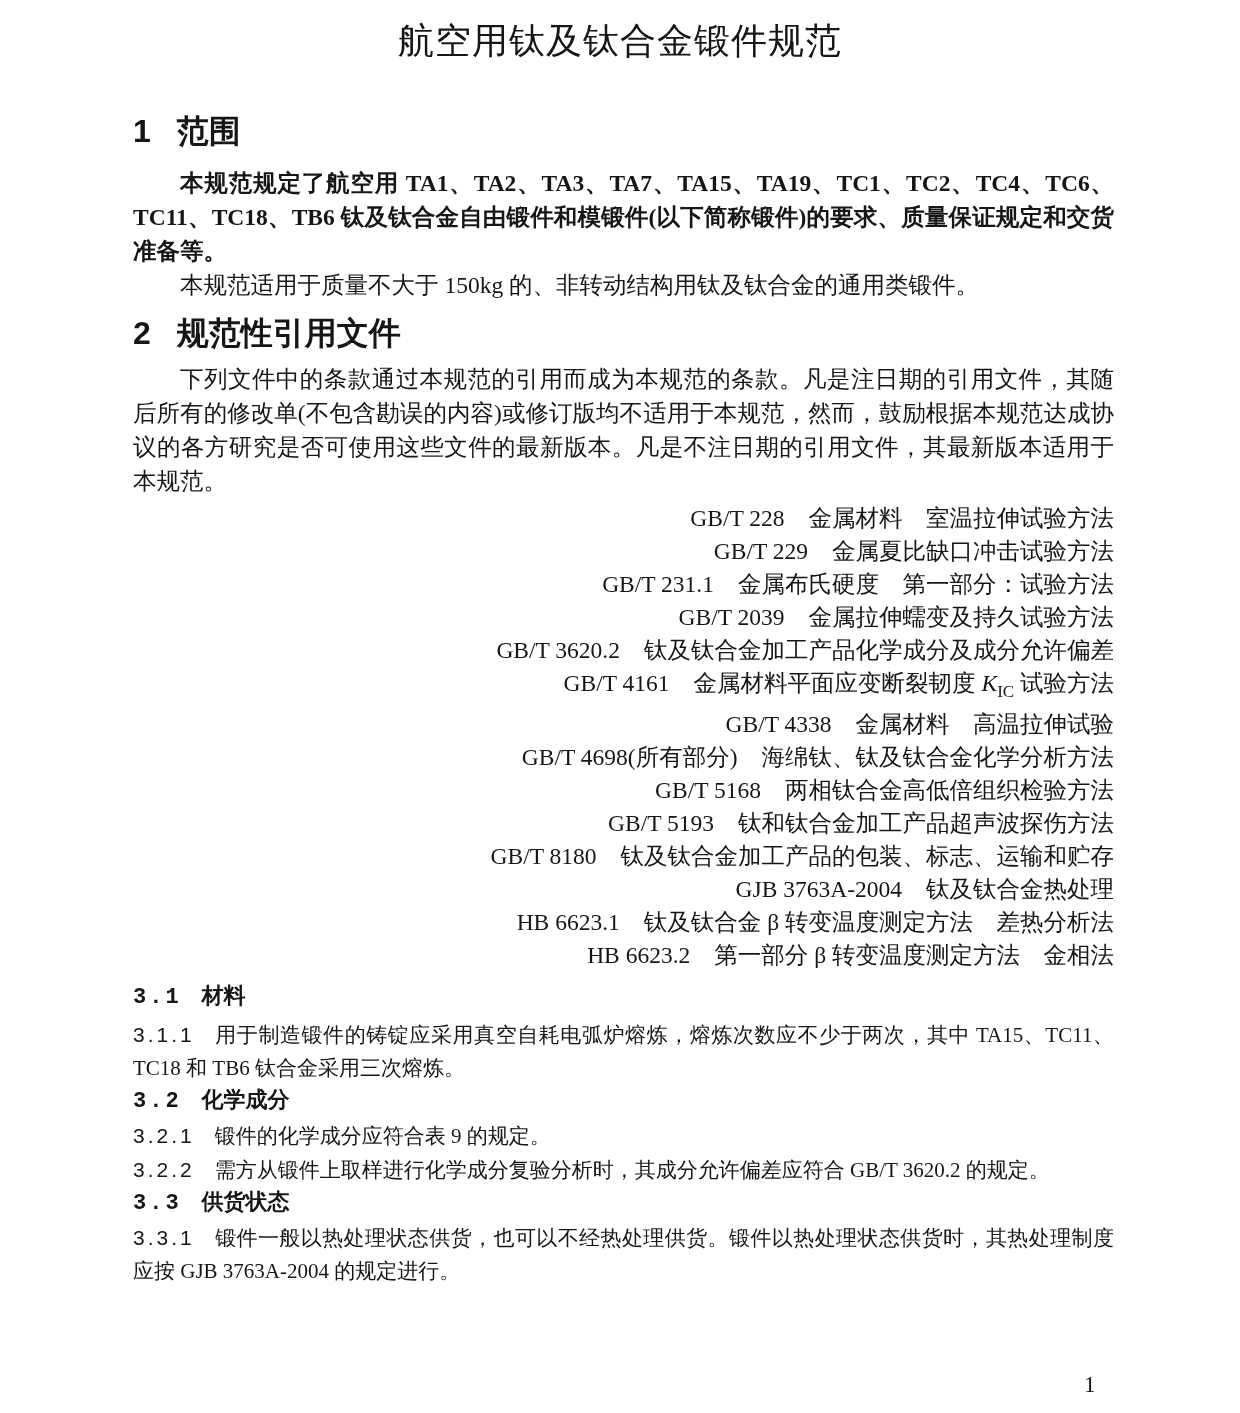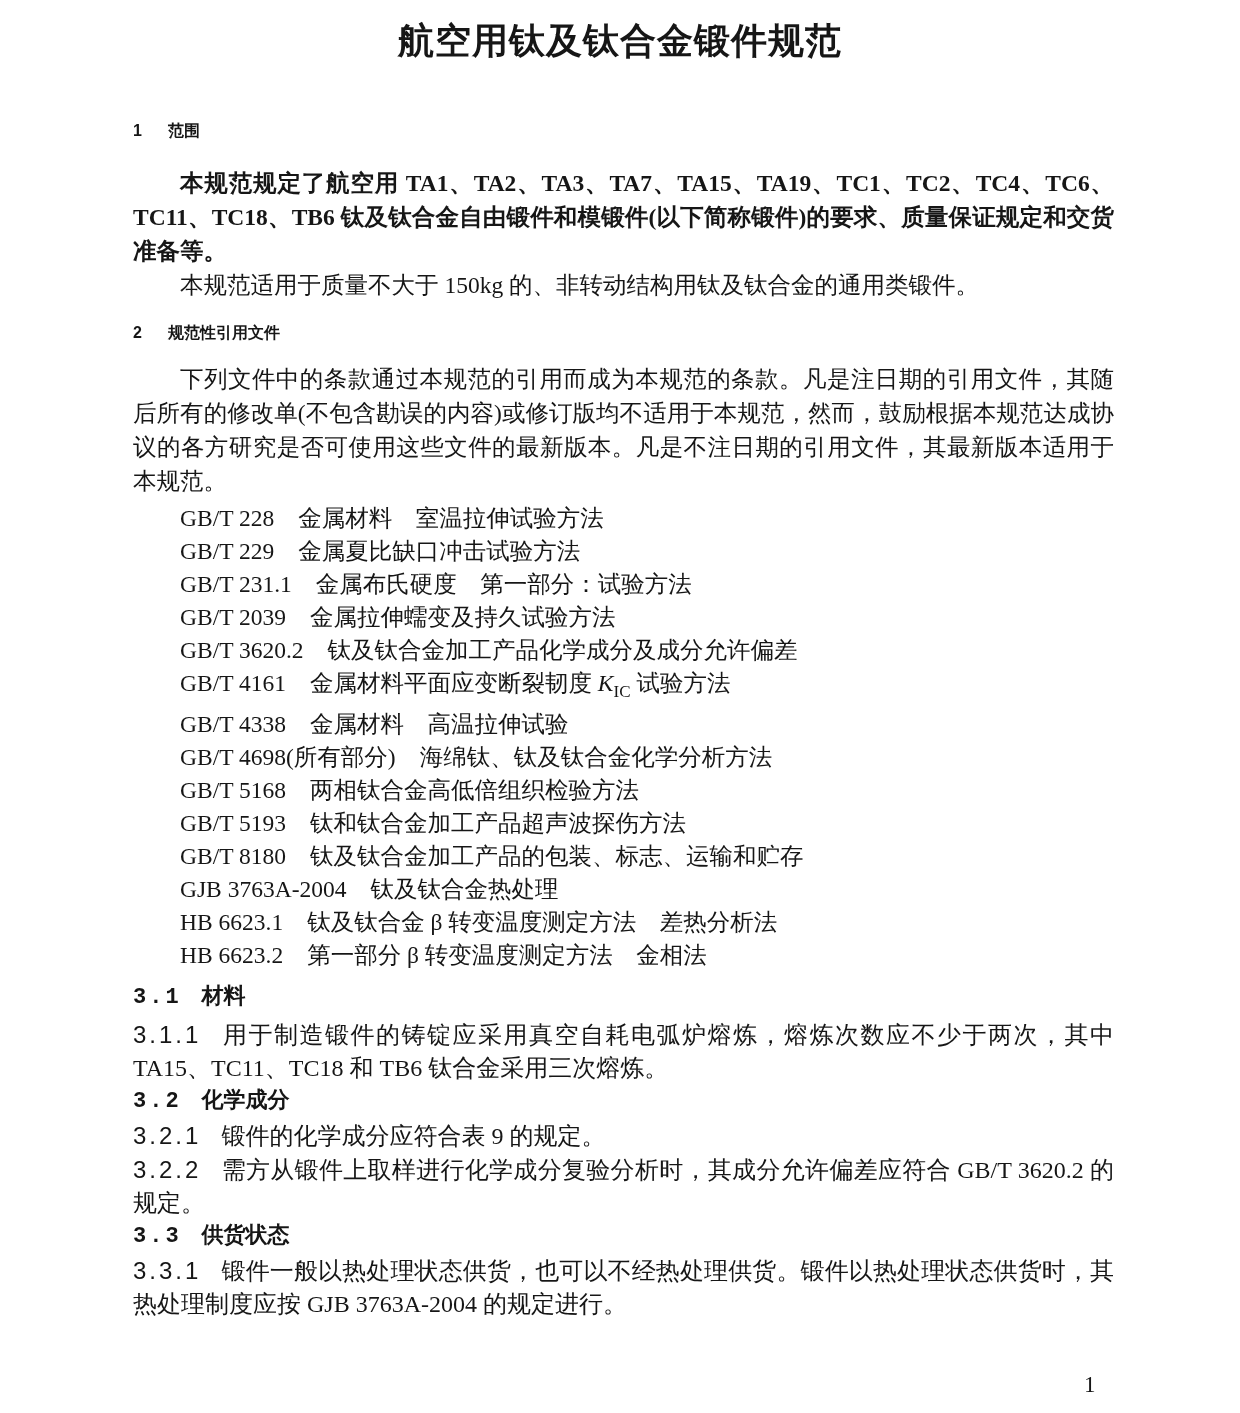--- a/index.html
+++ b/index.html
@@ -8,68 +8,68 @@
     background: #ffffff;
     color: #161616;
     font-family: "Liberation Serif", "DejaVu Serif", serif;
     position: relative;
     overflow: hidden;
   }
   .content { padding: 0 126px 0 133px; }
 
   .doc-title {
     font-family: "Liberation Sans", "DejaVu Sans", sans-serif;
-    font-weight: 700;
+    font-weight: 400;
     font-size: 36px;
     line-height: 50px;
     text-align: center;
     margin: 16px 0 0 0;
     letter-spacing: 1px;
   }
 
   .sec-h {
     font-family: "Liberation Sans", "DejaVu Sans", sans-serif;
     font-weight: 700;
-    font-size: 16px;
+    font-size: 32px;
     line-height: 30px;
     margin: 0;
   }
   .sec-num { display: inline-block; margin-right: 26px; }
   #h-s1 { margin-top: 50px; }
   #h-s2 { margin-top: 16px; }
   #h-s3 { margin-top: 6px; }
 
   .para {
     font-size: 23.5px;
     line-height: 34px;
     margin: 0;
     text-align: justify;
   }
   .indent { text-indent: 47px; }
   #p-s1-1 { margin-top: 20px; font-weight: bold; }
   #p-s2   { margin-top: 14px; }
 
-  .ref-list { list-style: none; margin: 4px 0 0 0; padding: 0 0 0 47px; }
+  .ref-list { list-style: none; margin: 4px 0 0 0; padding: 0 0 0 47px; text-align: right; }
   .ref-item { font-size: 23.5px; line-height: 33px; white-space: nowrap; }
   .ref-code { margin-right: 24px; }
   .ref-title sub { font-size: 17px; }
   .kic { font-style: italic; }
 
   .sub-h {
     font-family: Liberation Mono, monospace;
     font-weight: 700;
     font-size: 22px;
     line-height: 28px;
     margin: 3px 0;
   }
   #h-s31 { margin: 12px 0 6px 0; }
   .sub-num { letter-spacing: 3px; margin-right: 20px; }
 
   .clause {
-    font-size: 24px;
+    font-size: 21px;
     line-height: 33px;
     margin: 0;
     text-align: justify;
   }
   .cl-num {
     font-family: "Liberation Sans", "DejaVu Sans", sans-serif;
     letter-spacing: 3px;
     margin-right: 20px;
   }
 

